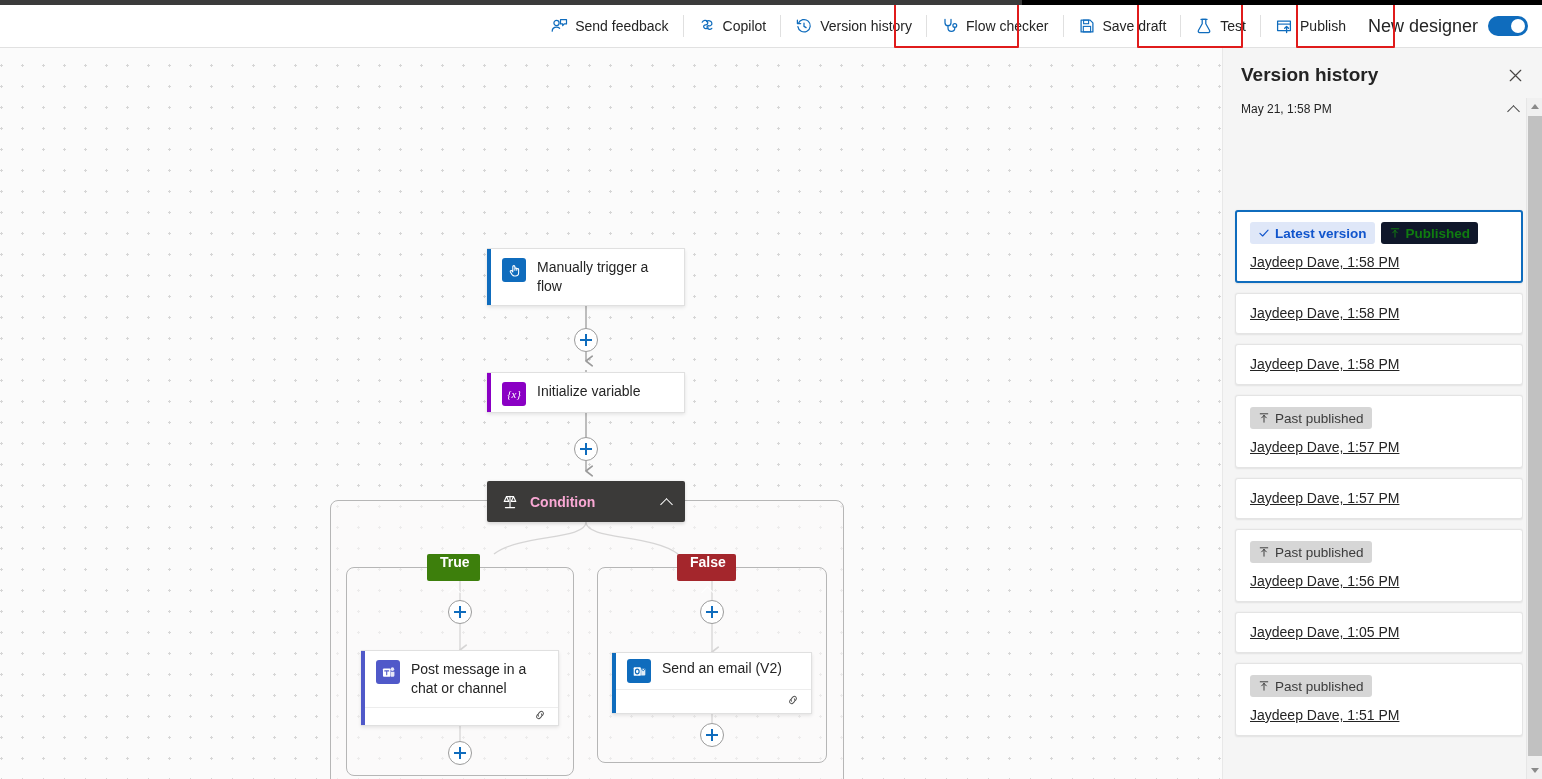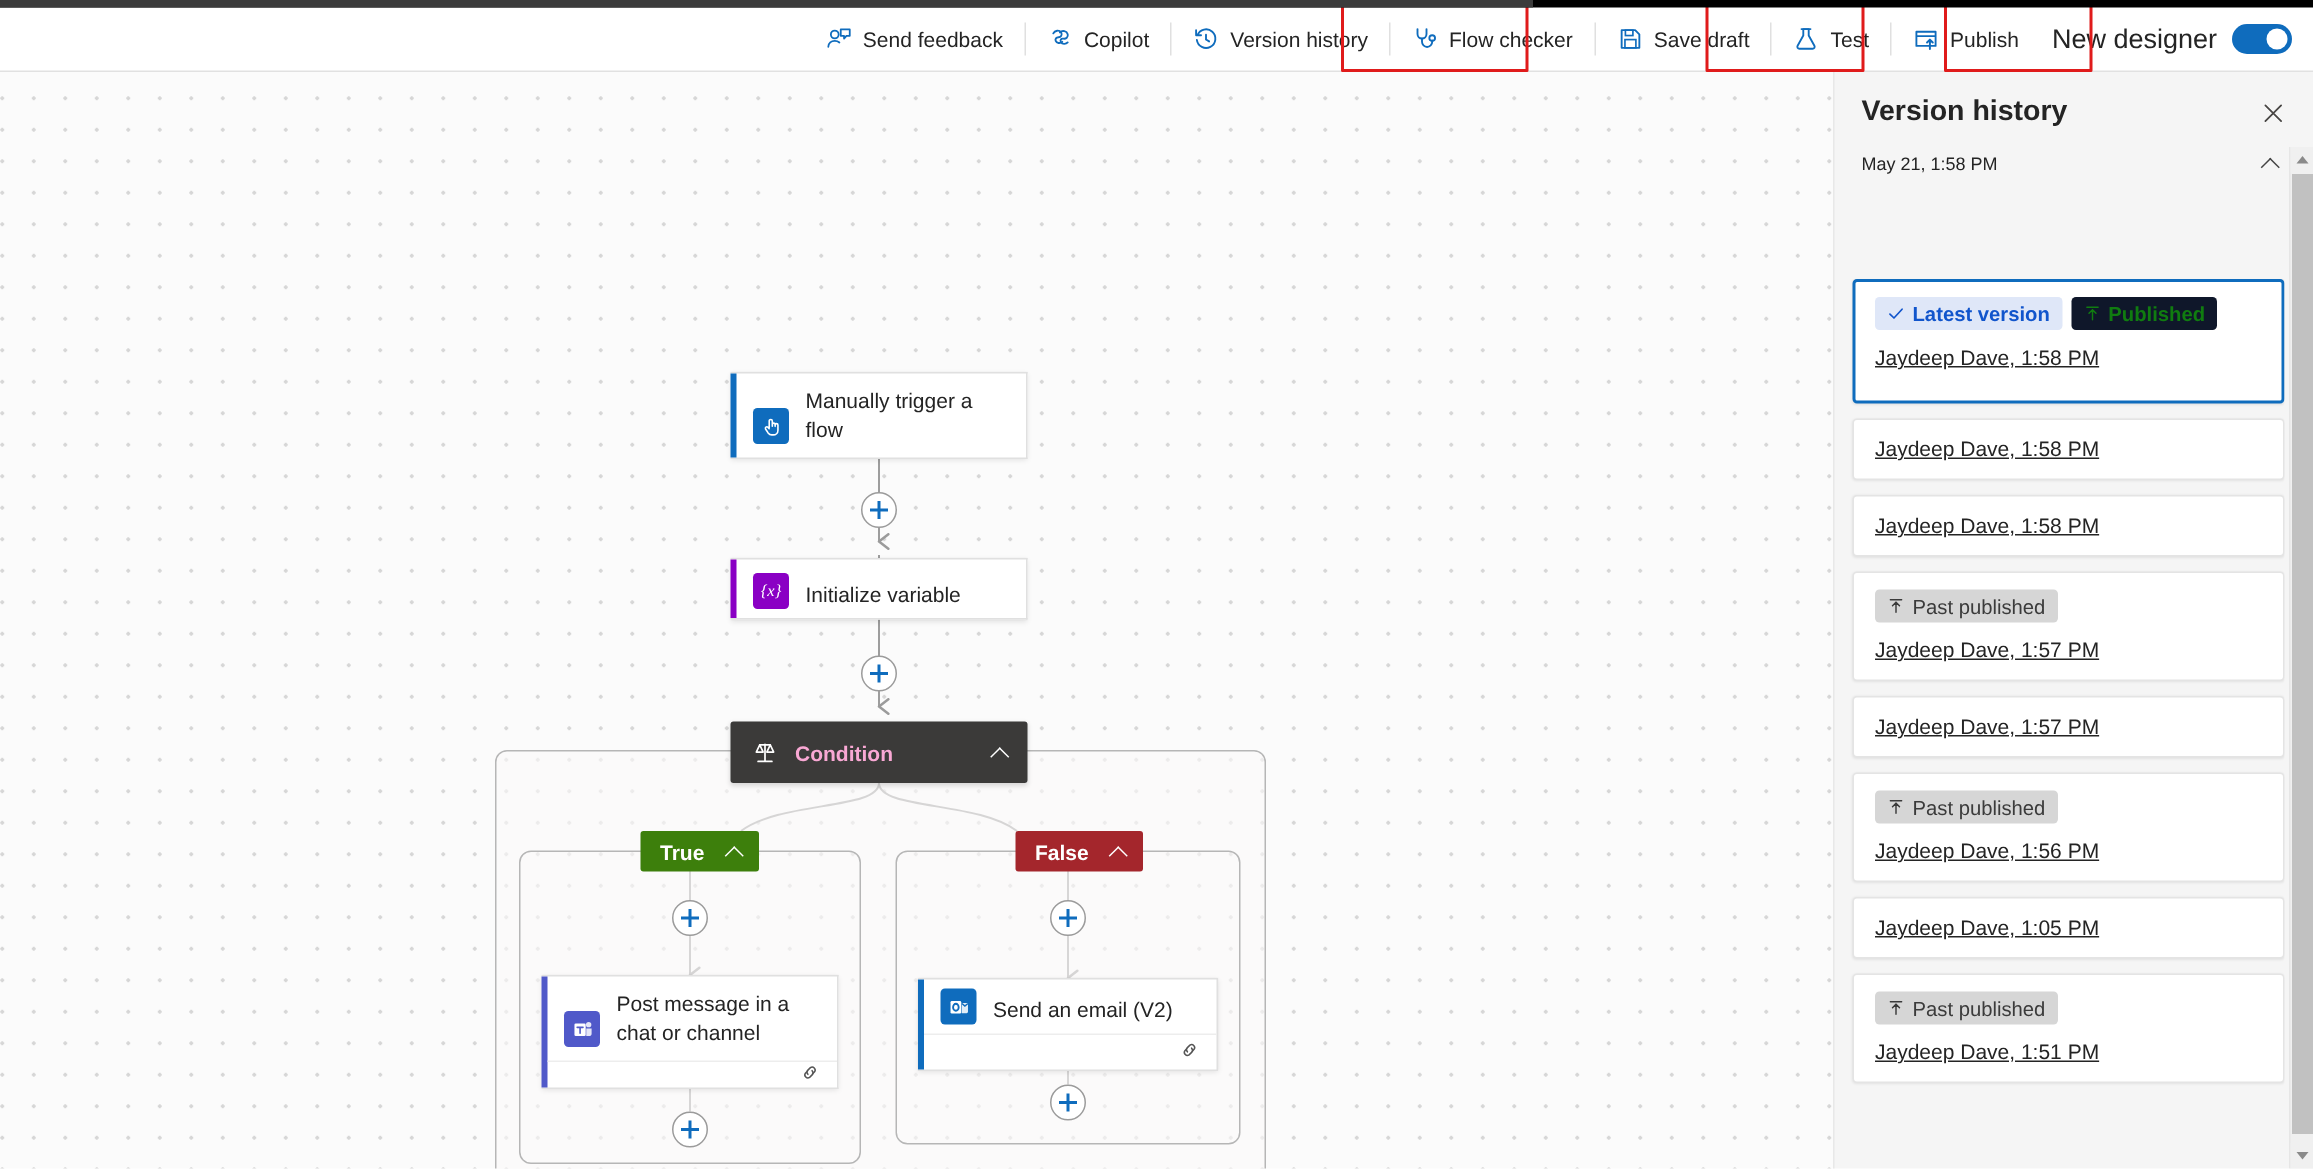--- a/index.html
+++ b/index.html
@@ -147,21 +147,21 @@
     flex: 0 0 4px;
   }
   .node-body {
     flex: 1 1 auto;
     display: flex;
     flex-direction: column;
     min-width: 0;
   }
   .node-main {
     display: flex;
-    align-items: flex-end;
+    align-items: flex-start;
     gap: 11px;
     padding: 9px 12px 9px 11px;
     flex: 1 1 auto;
   }
   .node-icon {
     width: 24px; height: 24px;
     border-radius: 3px;
     flex: 0 0 24px;
     display: flex; align-items: center; justify-content: center;
     font-size: 13px;
@@ -228,20 +228,21 @@
     display: flex;
     align-items: center;
     gap: 14px;
     padding: 0 10px 0 13px;
     color: #ffffff;
     font-size: 14px;
     font-weight: bold;
     cursor: pointer;
     box-sizing: border-box;
     z-index: 6;
+    flex-direction: column;
   }
   .scope-box {
     position: absolute;
     border: 1px solid #b6b6b6;
     border-radius: 8px;
     box-sizing: border-box;
     background: transparent;
   }
   #condition-scope { background: rgba(250,249,248,0.62); }
 
@@ -315,21 +316,22 @@
     border: 1px solid #e4e4e4;
     border-radius: 3px;
     margin-bottom: 10px;
     padding: 11px 14px 12px 14px;
     box-sizing: border-box;
     cursor: pointer;
     box-shadow: 0 0.6px 1.8px rgba(0,0,0,0.08);
   }
   .version-card.selected {
     border: 2px solid #0f6cbd;
-    padding: 10px 13px 21px 13px;
+    padding: 10px 13px 11px 13px;
+    margin-top: 24px;
   }
   .badge-row {
     display: flex;
     gap: 6px;
     margin-bottom: 10px;
   }
   .badge {
     display: inline-flex;
     align-items: center;
     gap: 5px;

